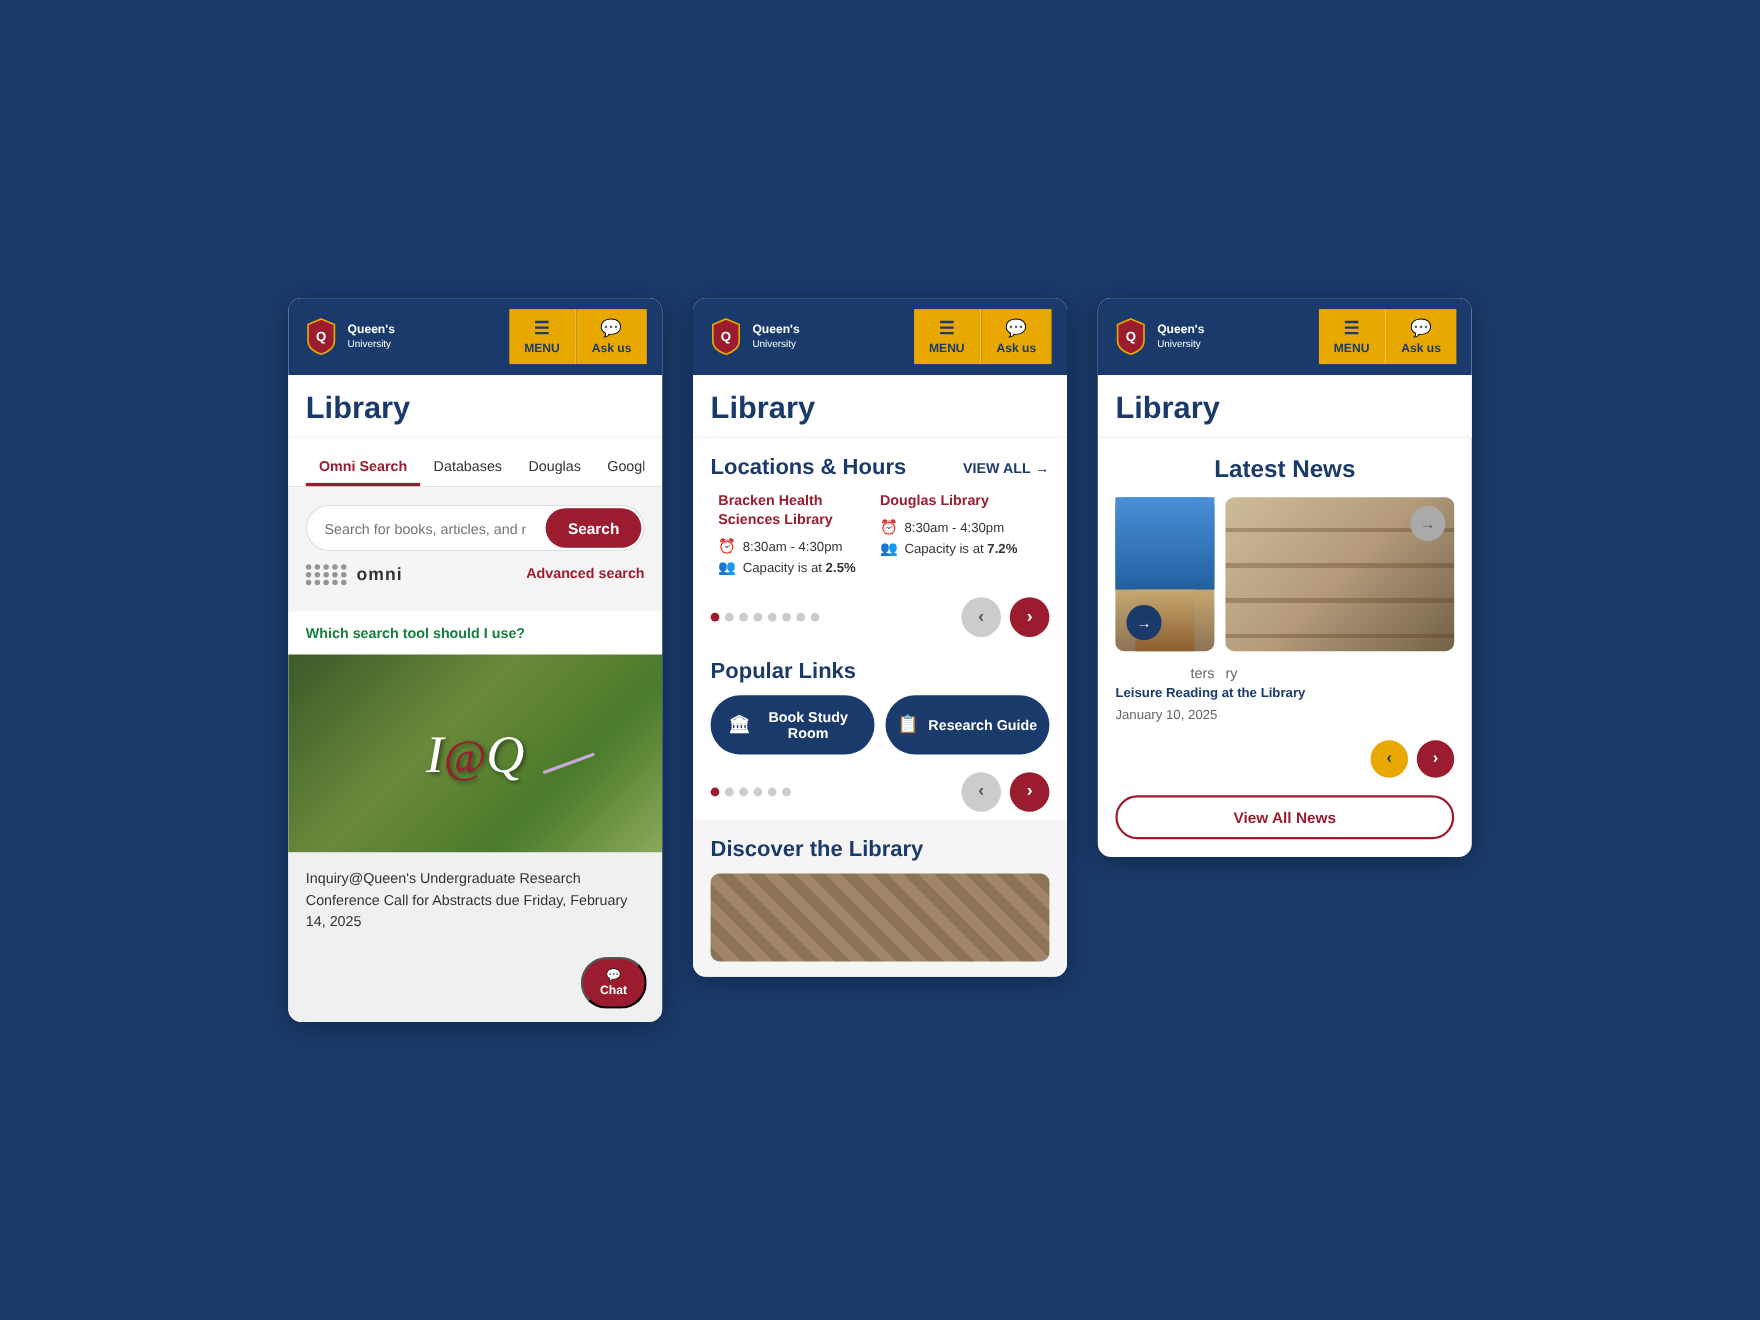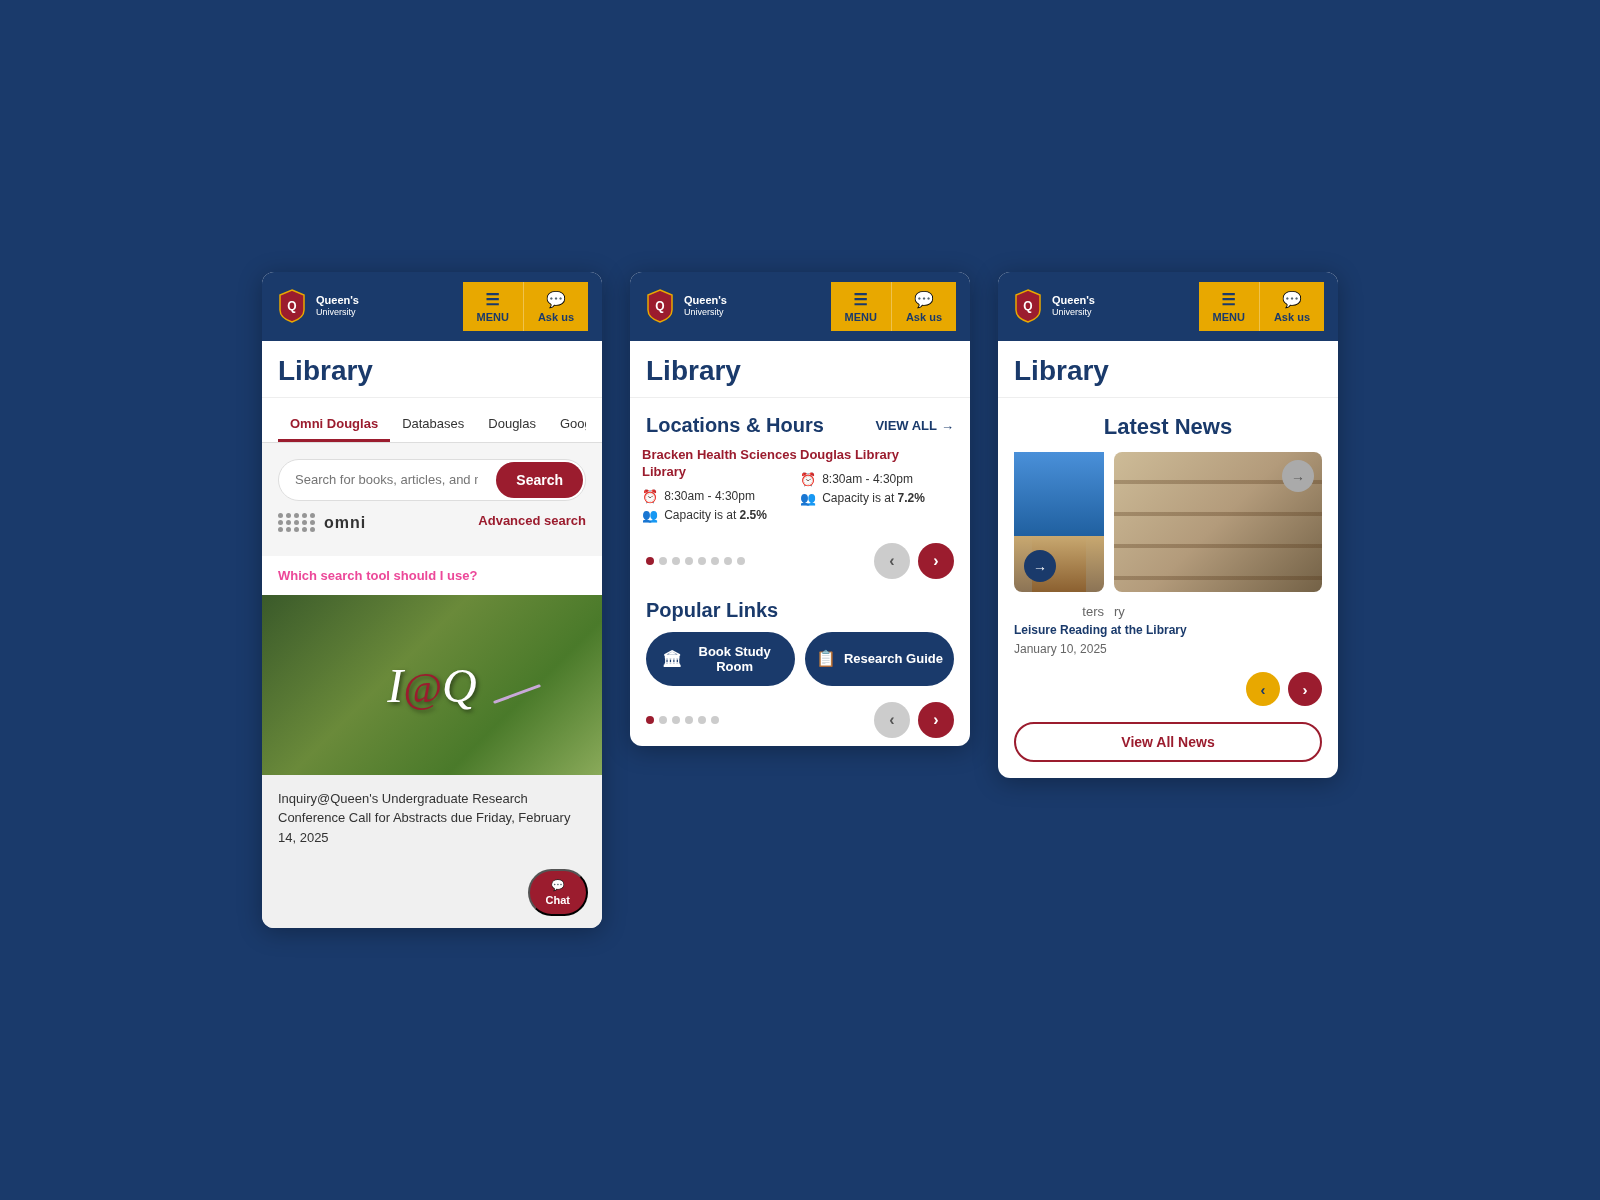--- a/index.html
+++ b/index.html
@@ -162,21 +162,21 @@
     }
     .advanced-search {
       color: #9b1c2e;
       font-size: 13px;
       font-weight: bold;
       text-align: left;
       padding: 4px 0;
       cursor: pointer;
     }
     .which-tool {
-      color: #ec4899;
+      color: #15803d;
       font-size: 13px;
       font-weight: bold;
       padding: 12px 16px;
       background: white;
       cursor: pointer;
     }
     .hero-image {
       width: 100%;
       height: 180px;
       background: linear-gradient(135deg, #3a5a2a 0%, #6a8a3a 40%, #4a7a2a 70%, #8aaa5a 100%);
@@ -237,21 +237,21 @@
       font-weight: bold;
       display: flex;
       align-items: center;
       gap: 4px;
       cursor: pointer;
     }
     .locations-grid {
       display: grid;
       grid-template-columns: 1fr 1fr;
       gap: 0;
-      padding: 0 12px 12px;
+      padding: 0 23px 12px;
     }
     .location-item h4 {
       color: #9b1c2e;
       font-size: 13px;
       font-weight: bold;
       margin-bottom: 8px;
       line-height: 1.3;
     }
     .location-info {
       display: flex;
@@ -496,21 +496,21 @@
           <span>Ask us</span>
         </button>
       </div>
     </div>
 
     <div class="library-title-bar">
       <div class="library-title">Library</div>
     </div>
 
     <div class="search-tabs">
-      <div class="search-tab active">Omni Douglas</div>
+      <div class="search-tab active">Omni Search</div>
       <div class="search-tab">Databases</div>
       <div class="search-tab">Douglas</div>
       <div class="search-tab partial-text">Google S</div>
     </div>
 
     <div class="search-area">
       <div class="search-box">
         <input class="search-input" type="text" placeholder="Search for books, articles, and more!" style="">
         <button class="search-btn">Search</button>
       </div>
@@ -662,20 +662,24 @@
         <div class="dot"></div>
         <div class="dot"></div>
         <div class="dot"></div>
       </div>
       <div class="carousel-controls" style="padding:0;">
         <button class="carousel-btn prev">‹</button>
         <button class="carousel-btn next">›</button>
       </div>
     </div>
 
+    <div class="discover-section">
+      <div class="discover-title">Discover the Library</div>
+      <div class="discover-image"></div>
+    </div>
   </div>
 
   <div class="phone-frame">
 
     <div class="header">
       <div class="header-logo">
         <svg class="queens-shield" viewBox="0 0 32 36">
           <path d="M16 2 L28 7 L28 22 Q28 30 16 34 Q4 30 4 22 L4 7 Z" fill="#9b1c2e" stroke="#e8a800" stroke-width="1.5"></path>
           <text x="16" y="22" text-anchor="middle" fill="white" font-size="12" font-weight="bold">Q</text>
         </svg>

